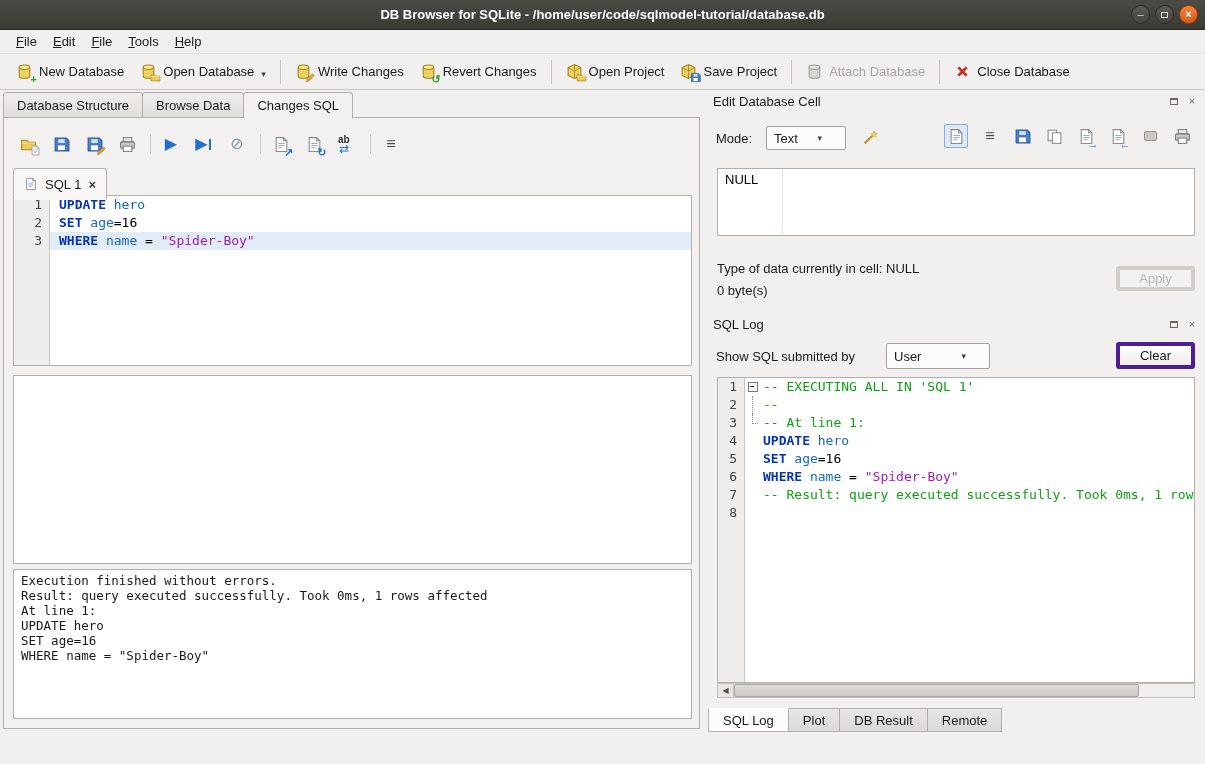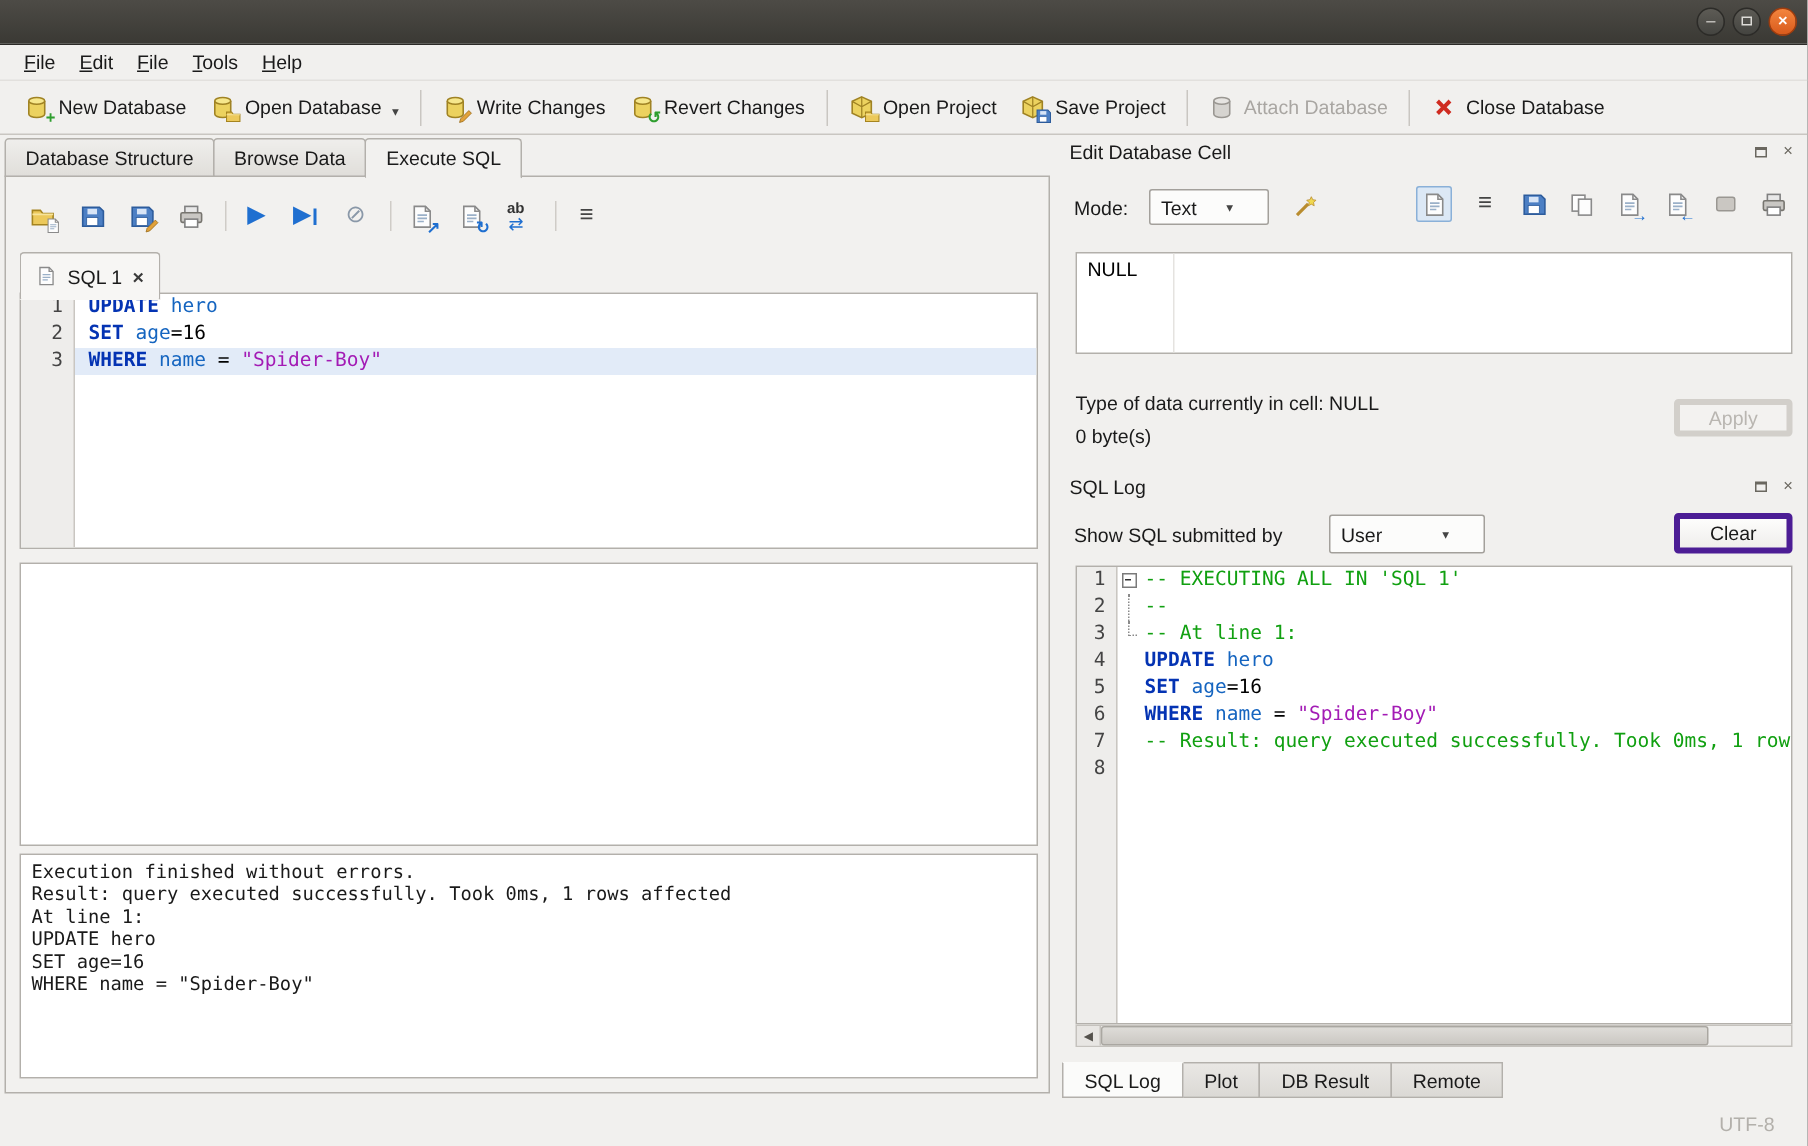--- a/index.html
+++ b/index.html
@@ -274,20 +274,21 @@
   <symbol id="sy-wand" viewBox="0 0 16 16">
     <path d="M2.5 13.5l7-7" stroke="#b98c2e" stroke-width="2"></path>
     <path d="M11.5 2l.9 1.9 2 .3-1.5 1.5.4 2-1.8-1-1.8 1 .4-2L8.6 4.2l2-.3z" fill="#f0d84e" stroke="#b98c2e" stroke-width="0.5"></path>
   </symbol>
 </defs>
 </svg>
 
 <div id="frame">
 
   <div class="titlebar">
+    <span class="title-text">DB Browser for SQLite - /home/user/code/sqlmodel-tutorial/database.db</span>
     <div class="win-controls">
       <div class="win-btn">–</div>
       <div class="win-btn"><span class="maxbox"></span></div>
       <div class="win-btn close">×</div>
     </div>
   </div>
 
   <div class="menubar">
     <span class="menu-item">File</span>
     <span class="menu-item">Edit</span>
@@ -378,21 +379,21 @@
             <use href="#sy-x"></use>
           </svg>
       </span>
       <span class="tb-label">Close Database</span>
     </div>
   </div>
 
   <div class="main-tabs">
     <div class="tab">Database Structure</div>
     <div class="tab">Browse Data</div>
-    <div class="tab active">Execute SQL</div>
+    <div class="tab active">Changes SQL</div>
   </div>
 
   <div class="panel-body">
 
     <div class="sql-toolbar">
       <div class="sicon">
         <span class="icw">
           <svg class="base">
               <use href="#sy-folder"></use>
             </svg>
@@ -664,17 +665,14 @@
     </div>
 
     <div class="bottom-tabs">
       <div class="btab active">SQL Log</div>
       <div class="btab">Plot</div>
       <div class="btab">DB Result</div>
       <div class="btab">Remote</div>
     </div>
   </div>
 
-  <div class="statusbar">
-    <span class="enc">UTF-8</span>
-  </div>
 
 </div>
 
 </body></html>

